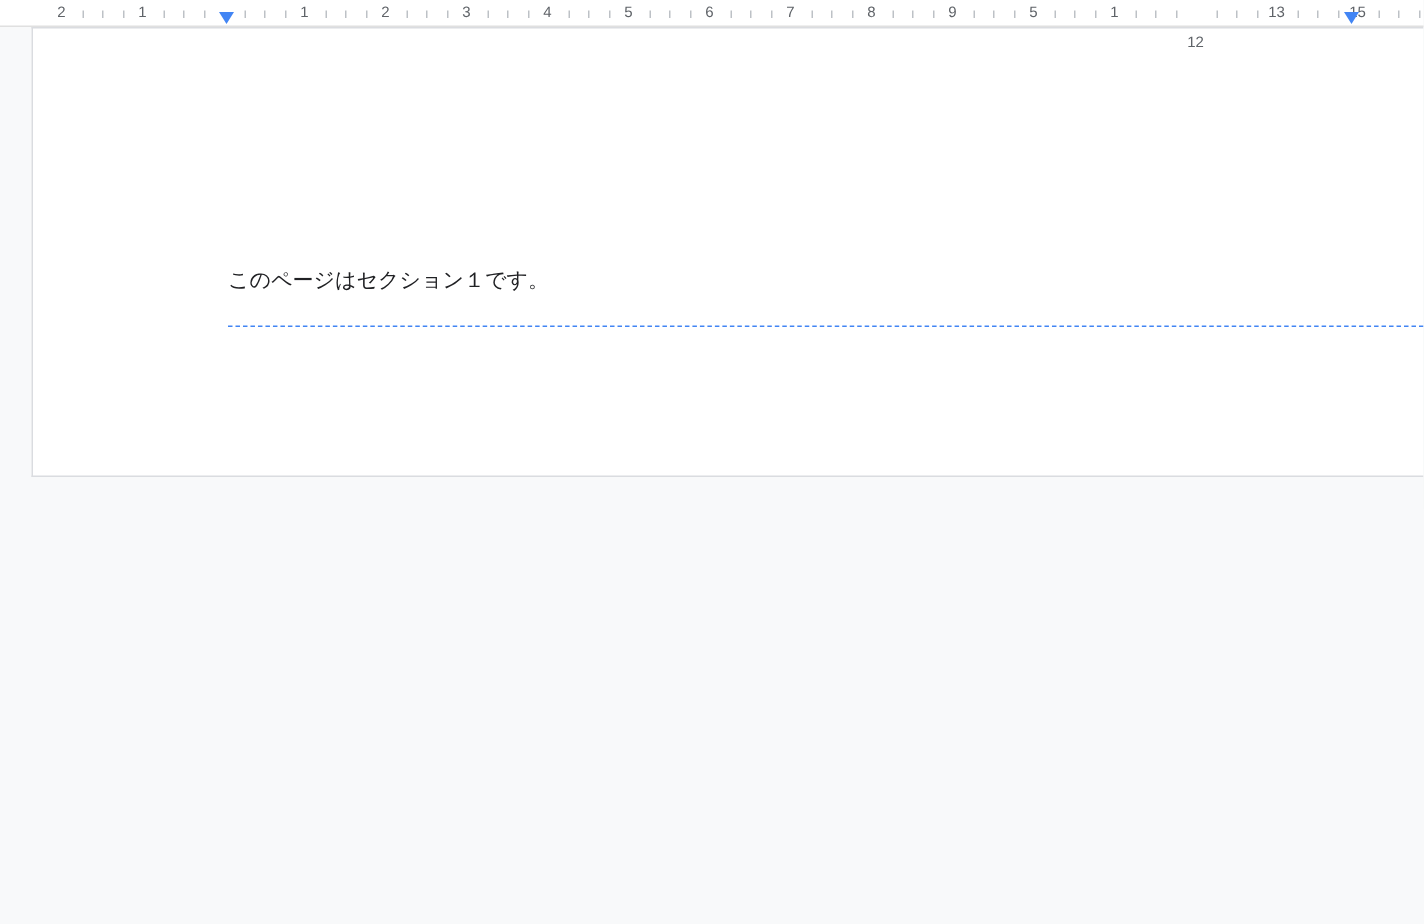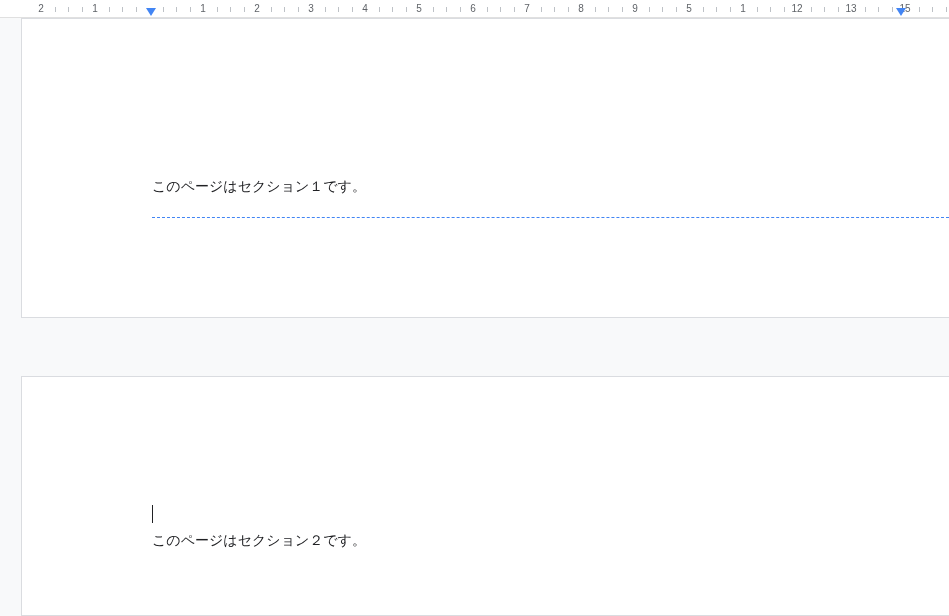--- a/index.html
+++ b/index.html
@@ -144,21 +144,21 @@
       <span class="tick-minor" style="left: 662px;"></span>
       <span class="tick-minor" style="left: 675.5px;"></span>
       <span class="tick" style="left: 689px;">5</span>
       <span class="tick-minor" style="left: 702.5px;"></span>
       <span class="tick-minor" style="left: 716px;"></span>
       <span class="tick-minor" style="left: 729.5px;"></span>
       <span class="tick" style="left: 743px;">1</span>
       <span class="tick-minor" style="left: 756.5px;"></span>
       <span class="tick-minor" style="left: 770px;"></span>
       <span class="tick-minor" style="left: 783.5px;"></span>
-      <span class="tick" style="left: 797px;">12</span>
+      <span class="tick" style="left: 797px; margin-top: 20px;">12</span>
       <span class="tick-minor" style="left: 810.5px;"></span>
       <span class="tick-minor" style="left: 824px;"></span>
       <span class="tick-minor" style="left: 837.5px;"></span>
       <span class="tick" style="left: 851px;">13</span>
       <span class="tick-minor" style="left: 864.5px;"></span>
       <span class="tick-minor" style="left: 878px;"></span>
       <span class="tick-minor" style="left: 891.5px;"></span>
       <span class="tick" style="left: 905px;">15</span>
       <span class="tick-minor" style="left: 918.5px;"></span>
       <span class="tick-minor" style="left: 932px;"></span>
@@ -166,17 +166,13 @@
       <div class="indent-marker" style="left: 151px;"></div>
       <div class="indent-marker" style="left: 901px;"></div>
     </div>
 </div>
 
 <div class="viewport">
   <div class="page page1">
     <div class="content content1">このページはセクション１です。</div>
     <div class="section-break"></div>
   </div>
-  <div class="page page2">
-    <div class="cursor"></div>
-    <div class="content content2">このページはセクション２です。</div>
-  </div>
 </div>
 
 </body></html>

